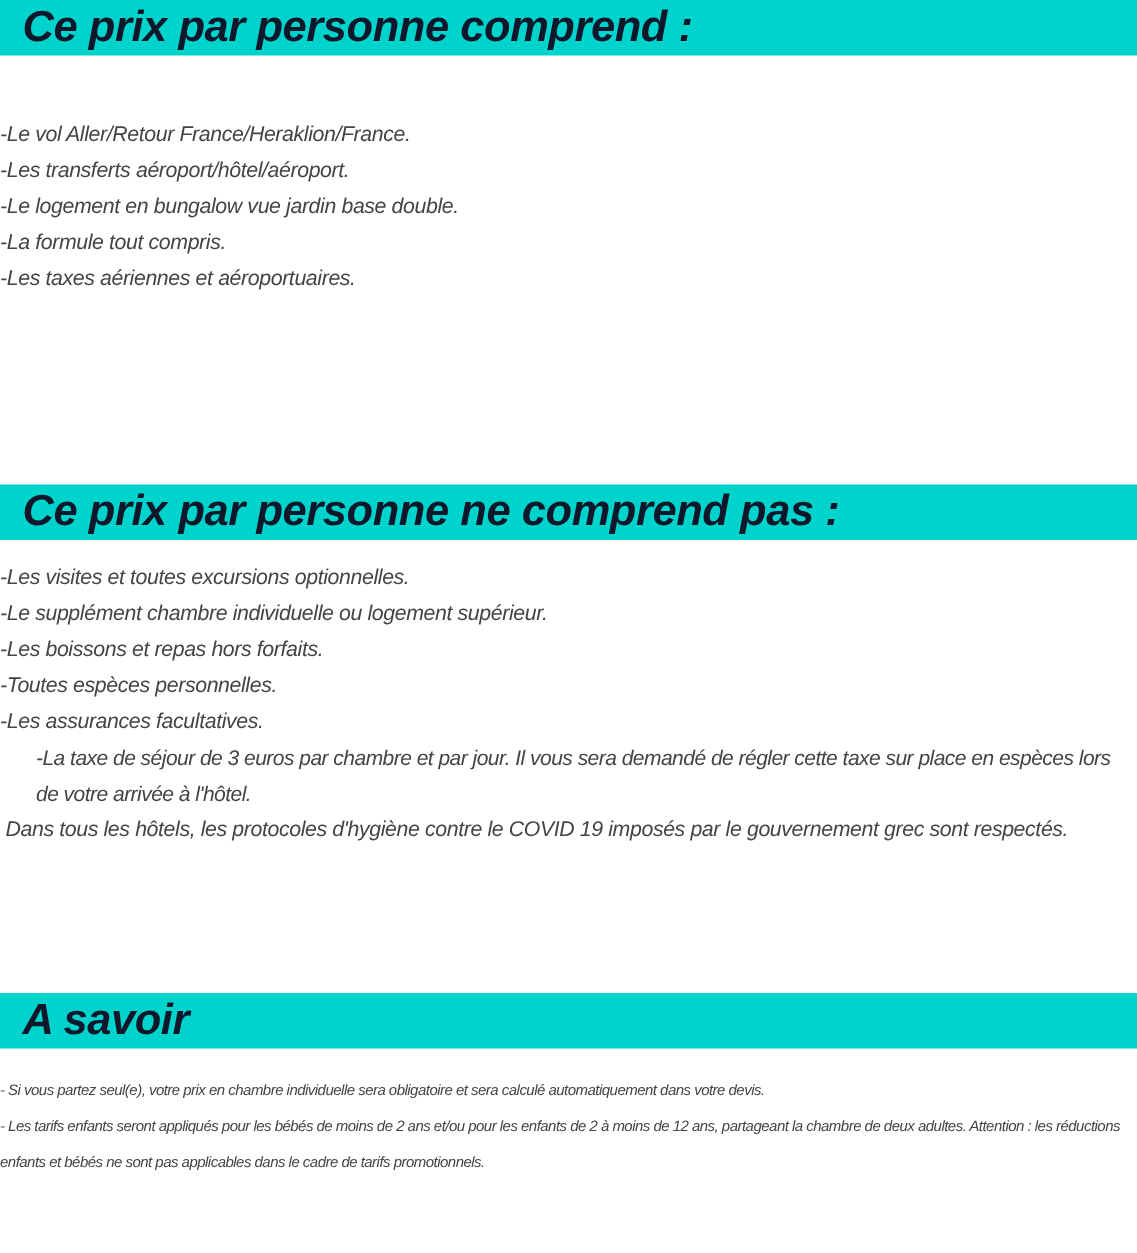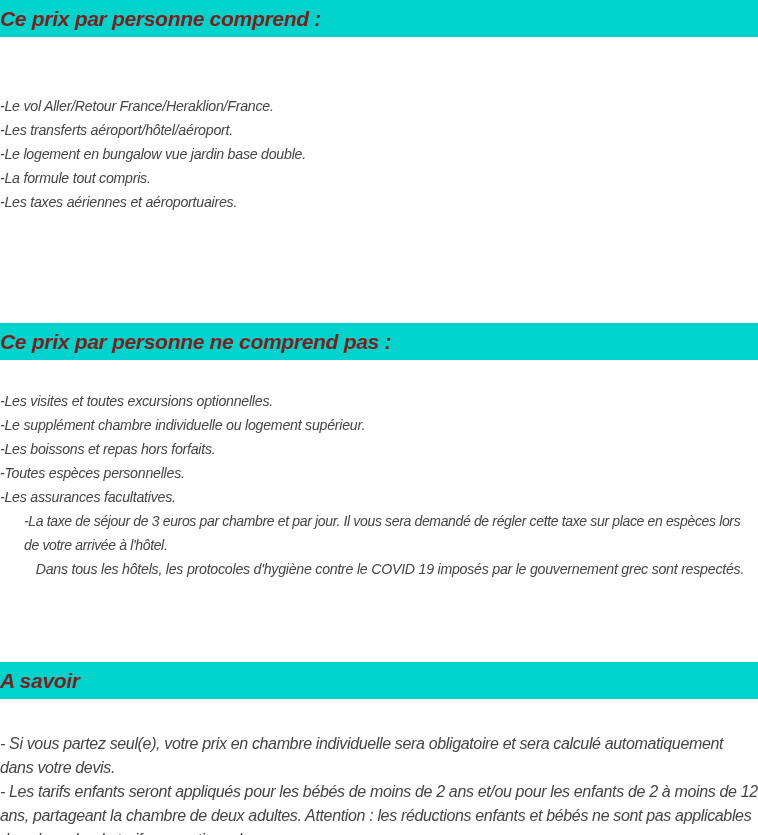--- a/index.html
+++ b/index.html
@@ -13,53 +13,53 @@
       overflow: hidden;
       position: relative;
       font-family: "Liberation Sans", "DejaVu Sans", sans-serif;
     }
     .section-header {
       position: absolute;
       left: 0;
       width: 758px;
       height: 37px;
       background: #00D3CC;
-      color: #7f1d1d;
+      color: #0f172a;
       font-style: italic;
       font-weight: bold;
-      font-size: 21px;
+      font-size: 29px;
       line-height: 37px;
+      padding-left: 15px;
       box-sizing: border-box;
       letter-spacing: -0.3px;
     }
     .section-body {
       position: absolute;
       left: 0;
       width: 758px;
       color: #444444;
       font-style: italic;
       font-size: 14.2px;
       line-height: 24px;
       letter-spacing: -0.25px;
-      margin-top: 16px;
     }
     .section-body .line {
       display: block;
       white-space: nowrap;
     }
     .section-body .para {
       display: block;
       white-space: normal;
     }
     #h1 { top: 0; }
     #b1 { top: 78px; }
     #h2 { top: 295px; margin-top: 28px; }
     #b2 { top: 373px; }
     #h3 { top: 662px; }
-    #b3 { top: 716px; font-size: 16px; letter-spacing: -0.35px; }
+    #b3 { top: 716px; font-size: 10px; letter-spacing: -0.35px; }
     #b2 .para { font-size: 14px; letter-spacing: -0.35px; padding-left: 24px; }
   </style>
 </head>
 <body>
 
 <div id="h1" class="section-header">Ce prix par personne comprend :</div>
 <div id="b1" class="section-body">
   <span class="line">-Le vol Aller/Retour France/Heraklion/France.</span>
   <span class="line">-Les transferts aéroport/hôtel/aéroport.</span>
   <span class="line">-Le logement en bungalow vue jardin base double.</span>
@@ -68,20 +68,20 @@
 </div>
 
 <div id="h2" class="section-header">Ce prix par personne ne comprend pas :</div>
 <div id="b2" class="section-body">
   <span class="line">-Les visites et toutes excursions optionnelles.</span>
   <span class="line">-Le supplément chambre individuelle ou logement supérieur.</span>
   <span class="line">-Les boissons et repas hors forfaits.</span>
   <span class="line">-Toutes espèces personnelles.</span>
   <span class="line">-Les assurances facultatives.</span>
   <span class="para">-La taxe de séjour de 3 euros par chambre et par jour. Il vous sera demandé de régler cette taxe sur place en espèces lors de votre arrivée à l'hôtel.</span>
-  <span class="line" style="white-space:pre;padding-left:32px;"> Dans tous les hôtels, les protocoles d'hygiène contre le COVID 19 imposés par le gouvernement grec sont respectés.</span>
+  <span class="line" style="white-space:pre;"> Dans tous les hôtels, les protocoles d'hygiène contre le COVID 19 imposés par le gouvernement grec sont respectés.</span>
 </div>
 
 <div id="h3" class="section-header">A savoir</div>
 <div id="b3" class="section-body">
   <span class="para">- Si vous partez seul(e), votre prix en chambre individuelle sera obligatoire et sera calculé automatiquement dans votre devis.</span>
   <span class="para">- Les tarifs enfants seront appliqués pour les bébés de moins de 2 ans et/ou pour les enfants de 2 à moins de 12 ans, partageant la chambre de deux adultes. Attention : les réductions enfants et bébés ne sont pas applicables dans le cadre de tarifs promotionnels.</span>
 </div>
 
 </body></html>

